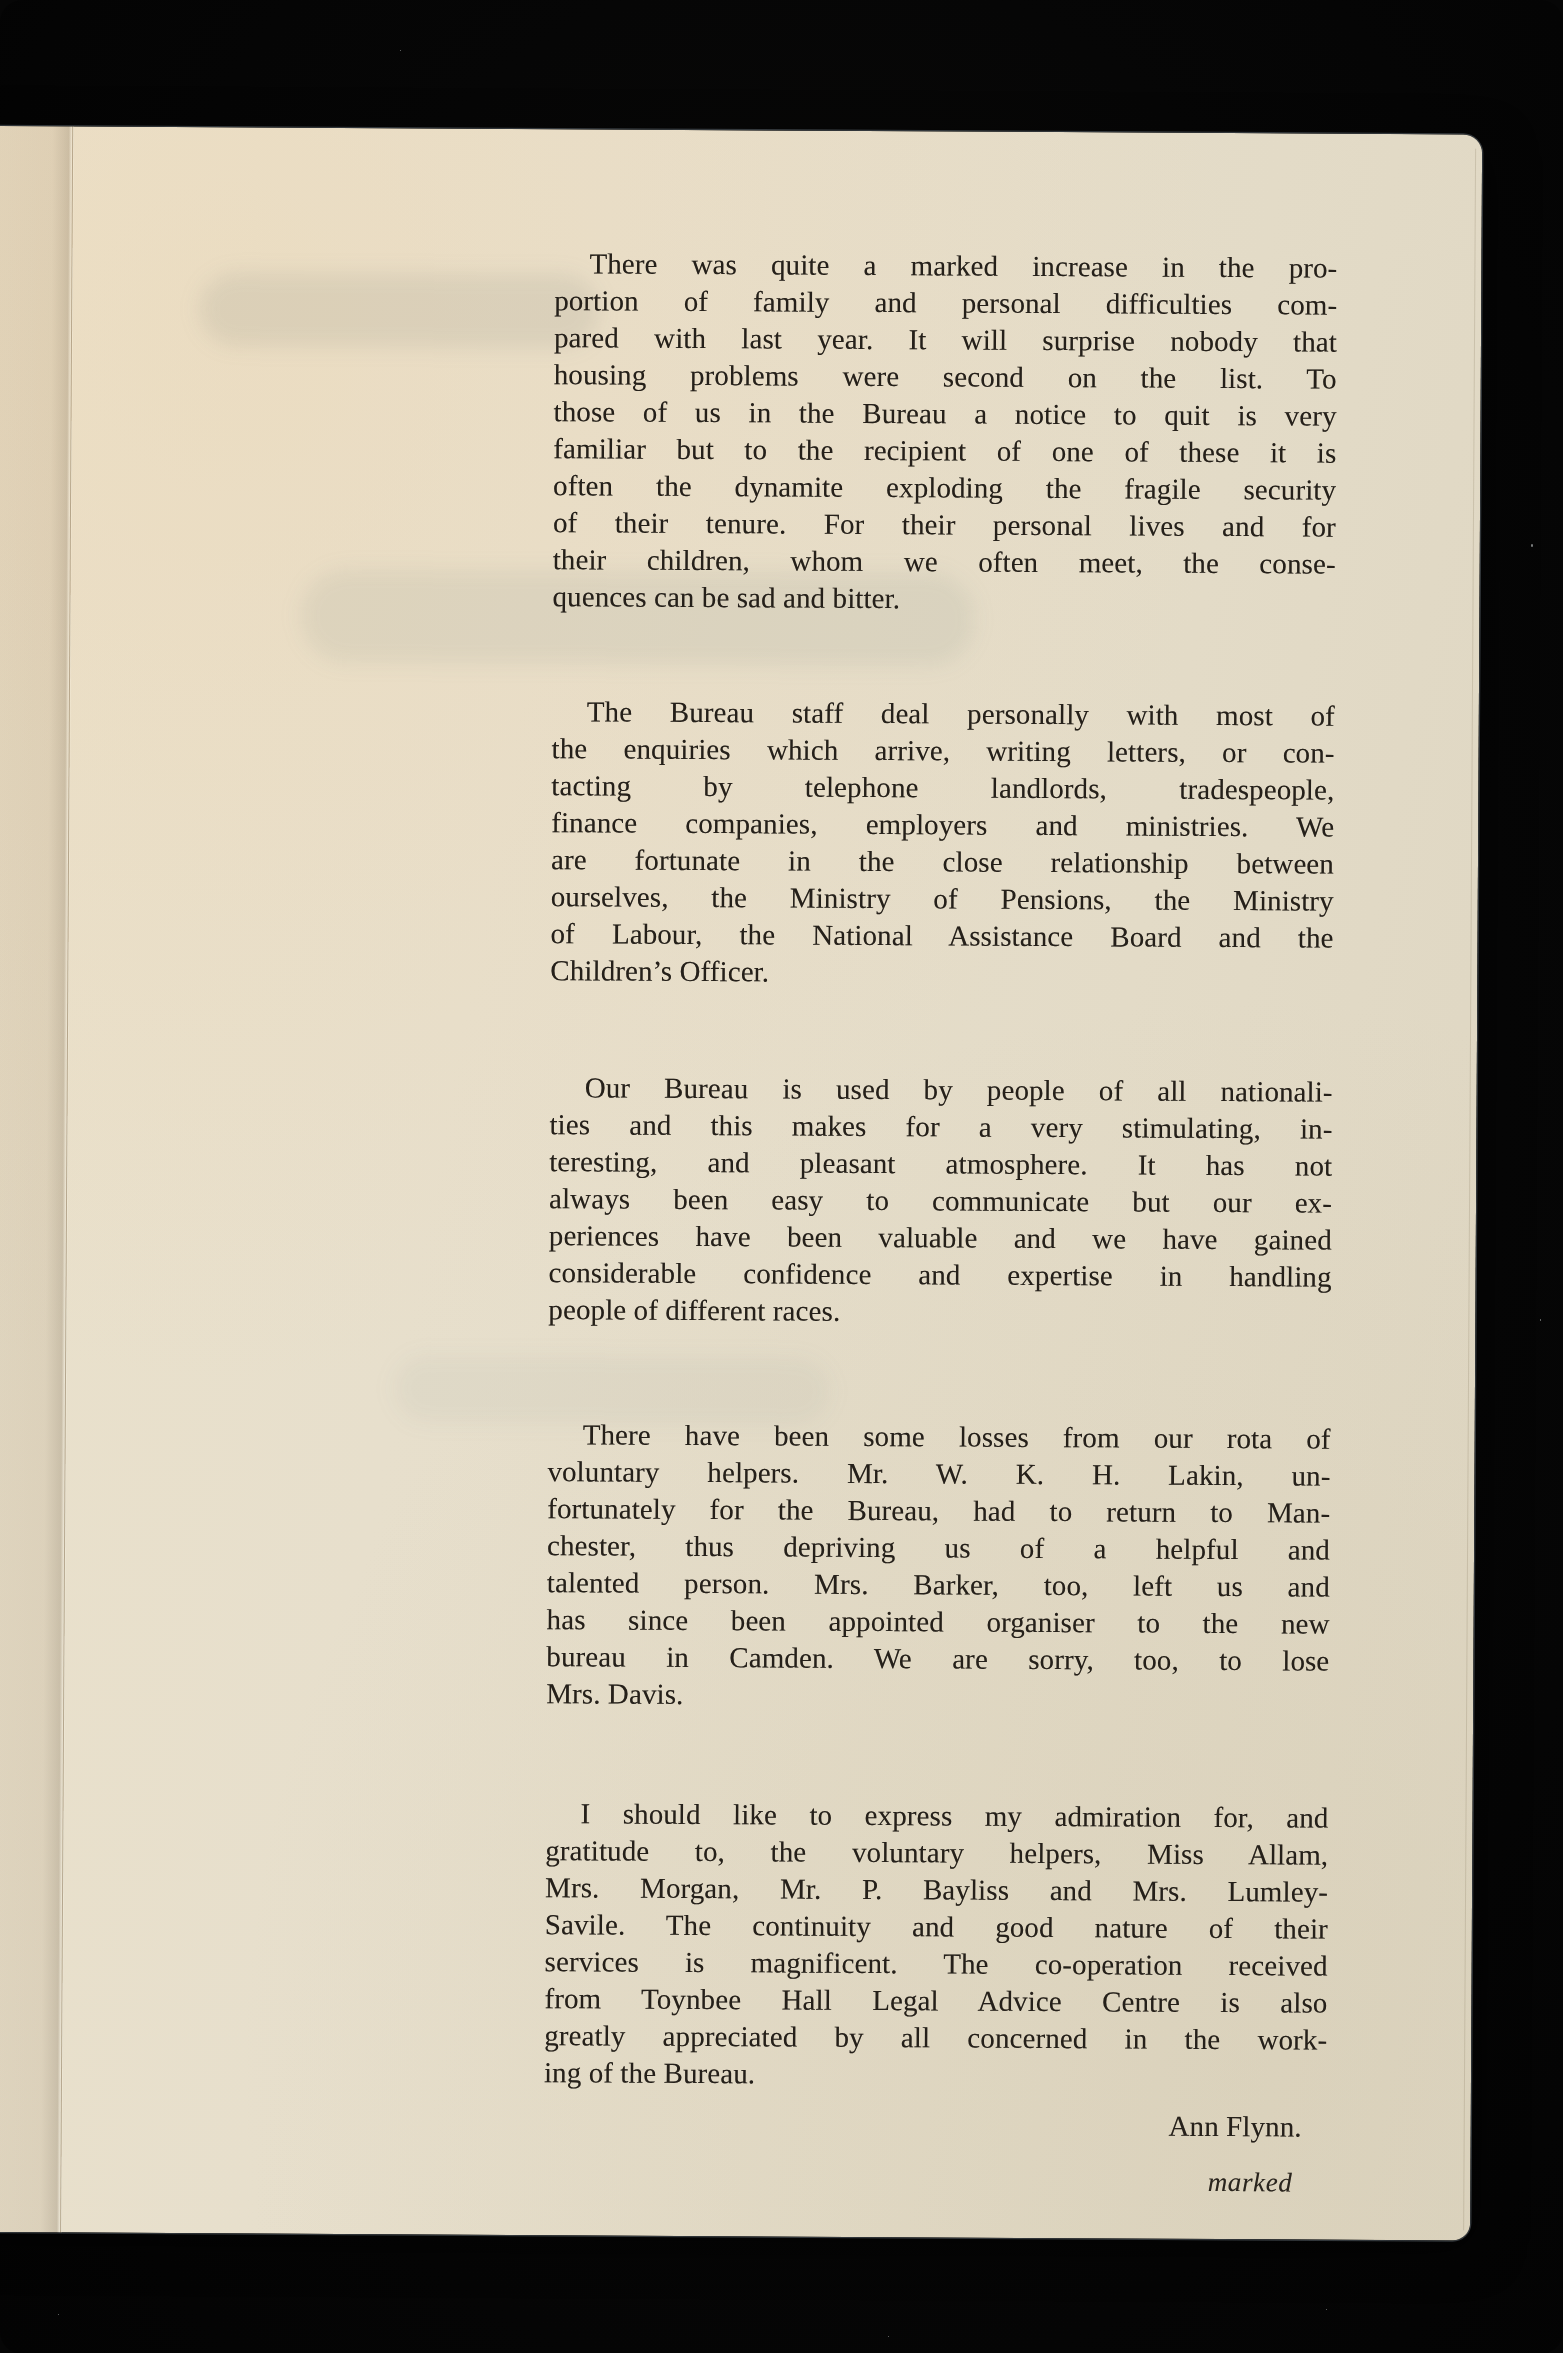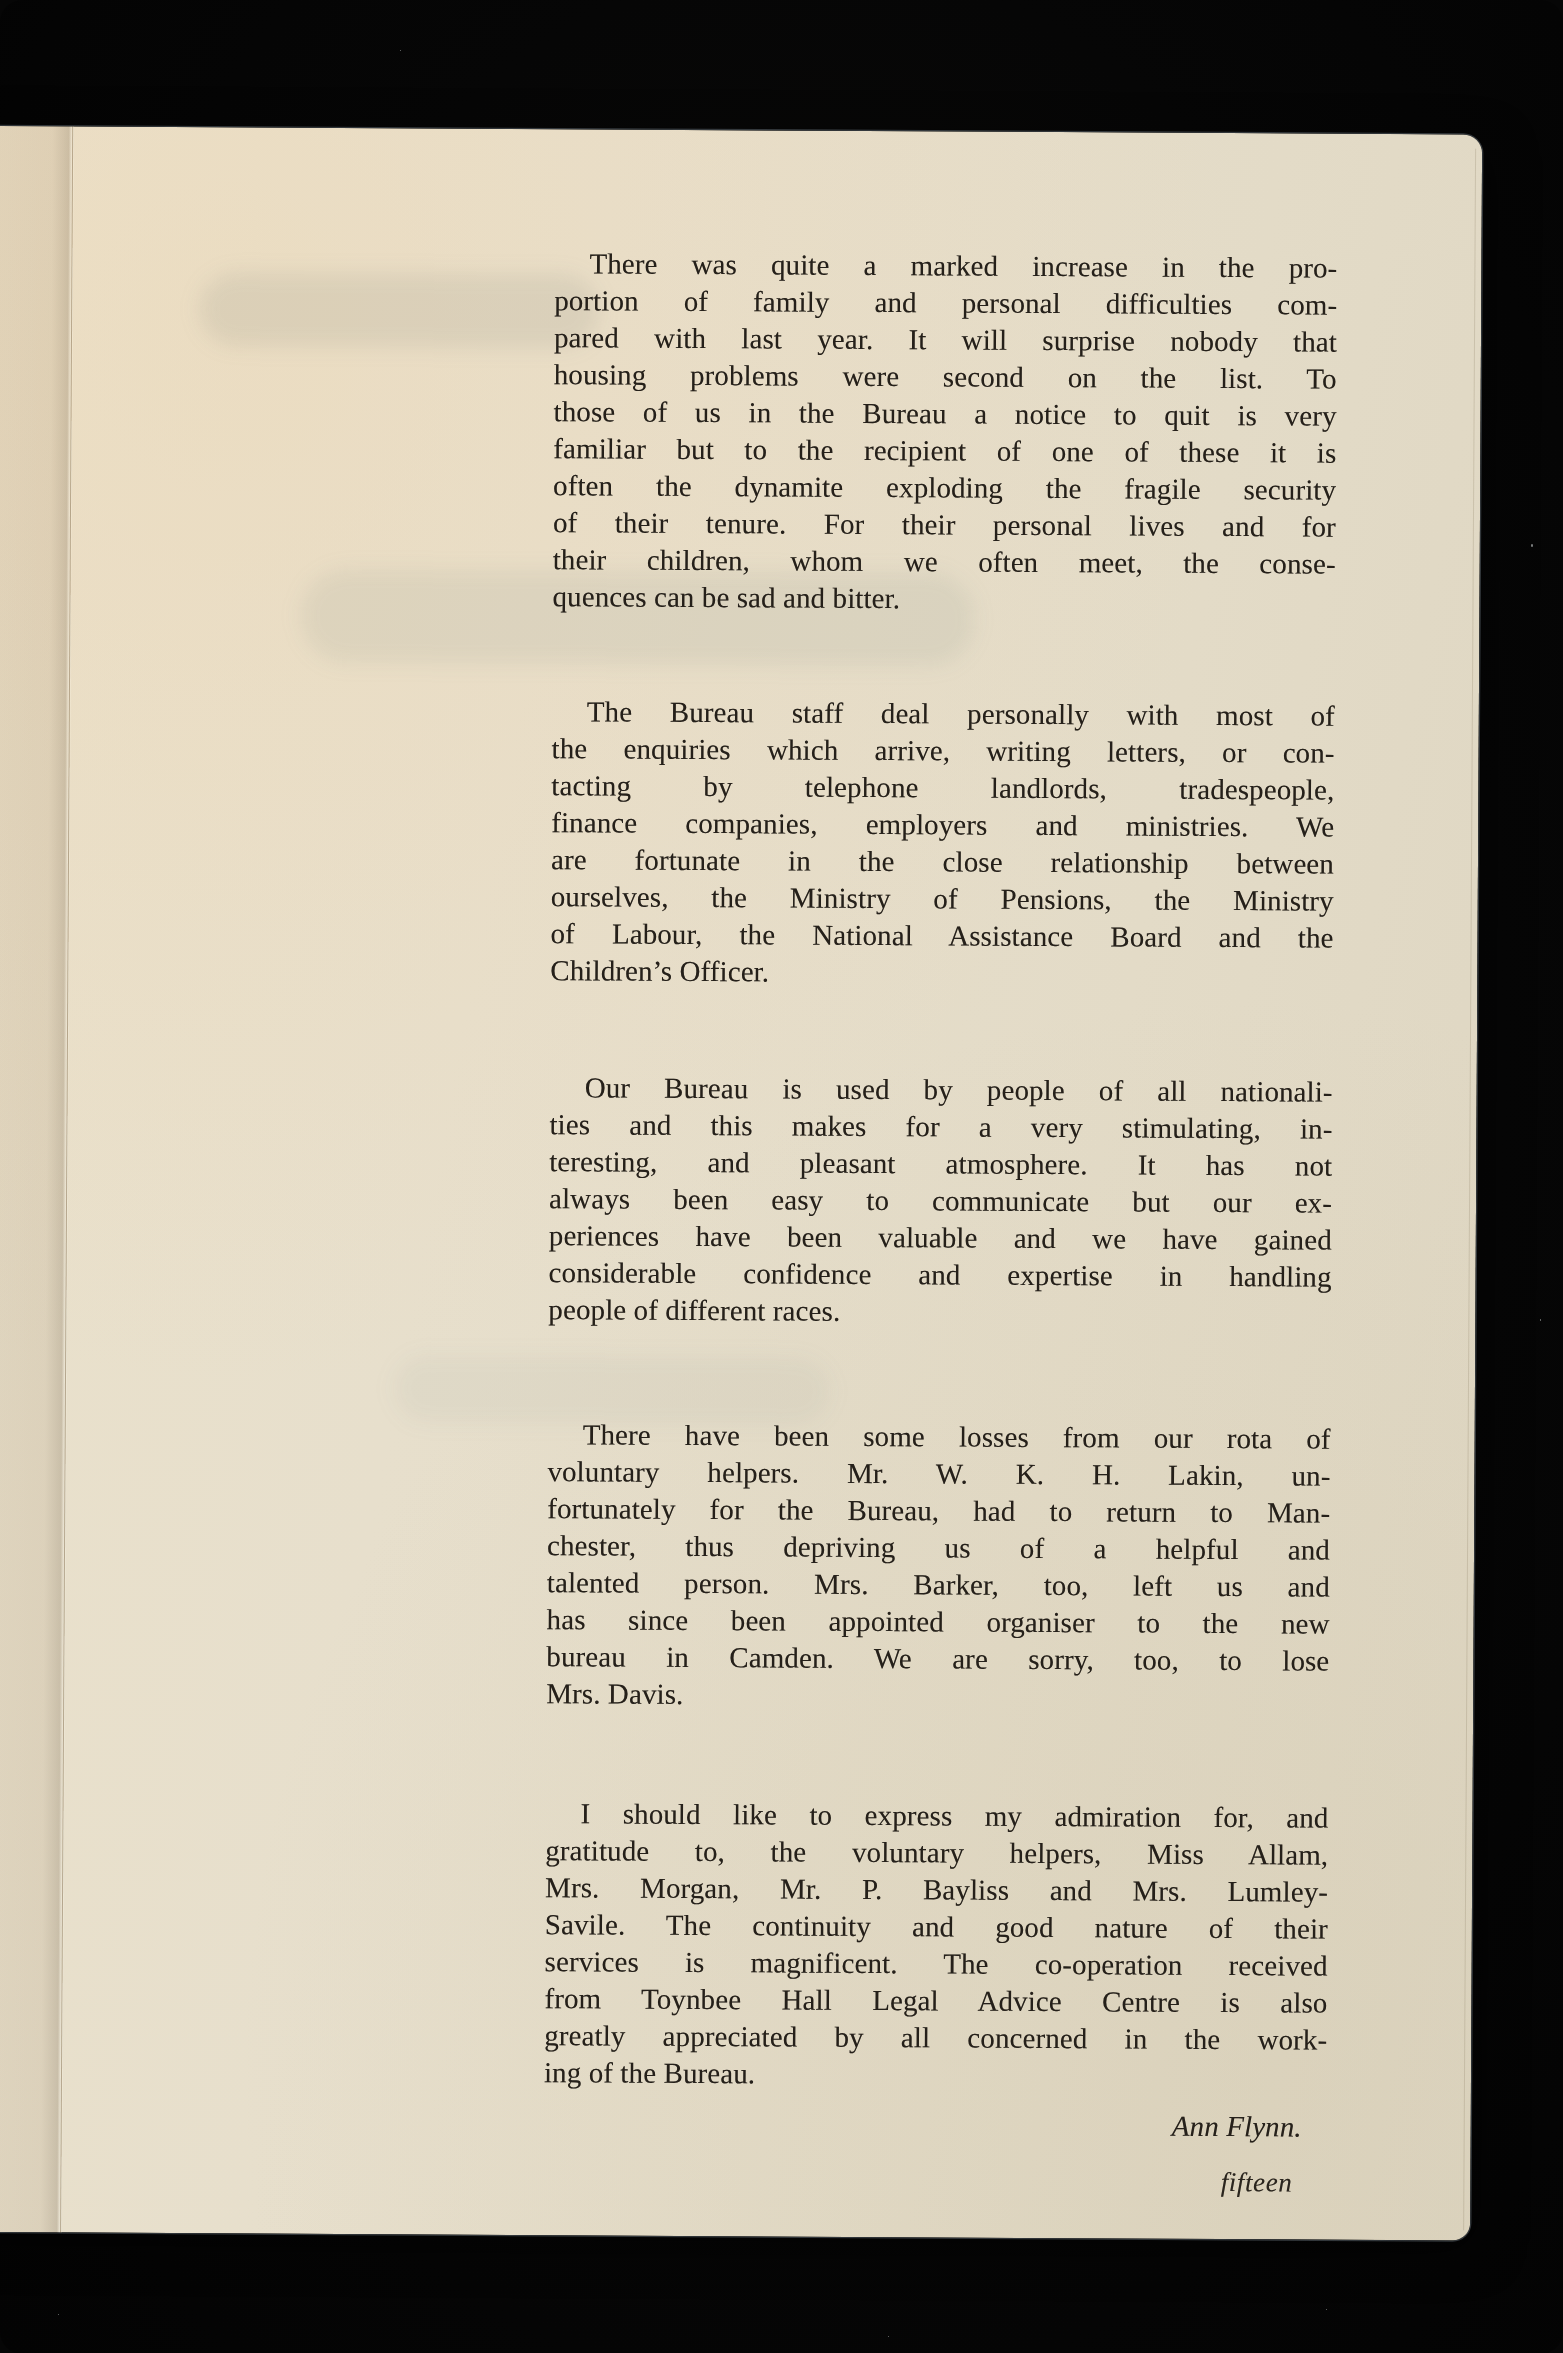--- a/index.html
+++ b/index.html
@@ -55,21 +55,21 @@
   }
   .para{margin:0;}
   .para:nth-of-type(2){margin-top:78px;}
   .para:nth-of-type(3){margin-top:80px;}
   .para:nth-of-type(4){margin-top:88px;}
   .para:nth-of-type(5){margin-top:83px;}
   .pline{display:block;text-align:justify;text-align-last:justify;}
   .pline.first{text-indent:35px;}
   .pline.last{text-align-last:left;}
   .sig-row{margin-top:12.5px;text-align:right;padding-right:25px;}
-  .signature{font-style:italic;font-size:29px;color:#26211b;}
+  .signature{font-size:29px;color:#26211b;}
   .folio{
     position:absolute;top:2034px;right:178px;
     font-style:italic;font-size:27px;letter-spacing:0.6px;color:#2a251e;
     text-shadow:0 0 0.6px rgba(42,37,30,0.3);
   }
   
   .dot{position:absolute;border-radius:50%;background:rgba(236,240,240,0.5);}
   .d1{left:1531px;top:544px;width:1.9px;height:2.5px;}
   .d2{left:1540px;top:1319px;width:1.3px;height:1.9px;}
   .d3{left:58px;top:2314px;width:1.3px;height:1.3px;}
@@ -143,21 +143,21 @@
             <span class="pline">from Toynbee Hall Legal Advice Centre is also</span>
             <span class="pline">greatly appreciated by all concerned in the work-</span>
             <span class="pline last">ing of the Bureau.</span>
           </p>
         </div>
       <div class="sig-row">
         <span class="signature">Ann Flynn.</span>
       </div>
     </div>
 
-    <div class="folio">fifteen</div>
+    <div class="folio">marked</div>
   </div>
 
   <div class="dot d1"></div>
   <div class="dot d2"></div>
   <div class="dot d3"></div>
   <div class="dot d4"></div>
   <div class="dot d5"></div>
   <div class="dot d6"></div>
 </div>
 

